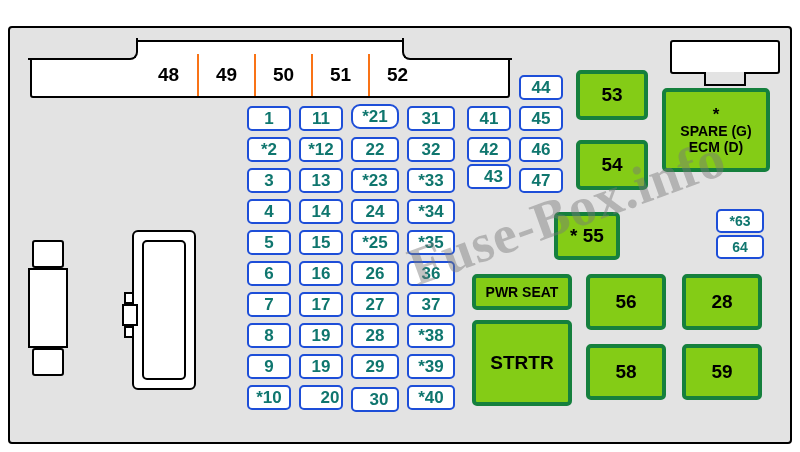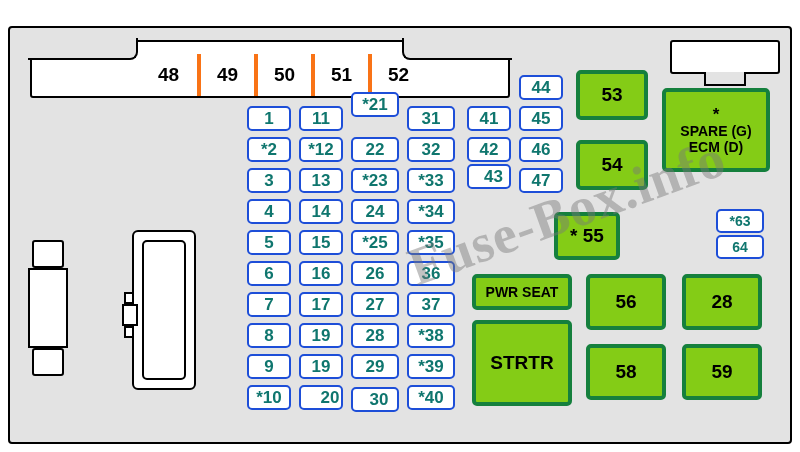--- a/index.html
+++ b/index.html
@@ -89,21 +89,21 @@
   }
   .cellrow {
     position: absolute;
     top: 14px;
     height: 42px;
     display: flex;
   }
   .cell {
     width: 57px;
     height: 42px;
-    border-left: 4px solid #f97316;
+    border-left: 2px solid #f97316;
     box-sizing: border-box;
     display: flex;
     align-items: center;
     justify-content: center;
     font-weight: bold;
     font-size: 19px;
   }
   .cell:first-child { border-left: none; }
   
   .leftcomp {
@@ -172,21 +172,21 @@
     <div class="fuse mid" style="left:289px; top:109px; width:44px; height:25px;">*12</div>
     <div class="fuse mid" style="left:289px; top:140px; width:44px; height:25px;">13</div>
     <div class="fuse mid" style="left:289px; top:171px; width:44px; height:25px;">14</div>
     <div class="fuse mid" style="left:289px; top:202px; width:44px; height:25px;">15</div>
     <div class="fuse mid" style="left:289px; top:233px; width:44px; height:25px;">16</div>
     <div class="fuse mid" style="left:289px; top:264px; width:44px; height:25px;">17</div>
     <div class="fuse mid" style="left:289px; top:295px; width:44px; height:25px;">19</div>
     <div class="fuse mid" style="left:289px; top:326px; width:44px; height:25px;">19</div>
     <div class="fuse mid" style="left:289px; top:357px; width:44px; height:25px;padding-left:18px;">20</div>
 
-    <div class="fuse mid" style="left:341px; top:64px;  width:48px; height:25px;">*21</div>
+    <div class="fuse mid" style="left:341px; top:76px;  width:48px; height:25px;border-radius:9px;">*21</div>
     <div class="fuse mid" style="left:341px; top:109px; width:48px; height:25px;">22</div>
     <div class="fuse mid" style="left:341px; top:140px; width:48px; height:25px;">*23</div>
     <div class="fuse mid" style="left:341px; top:171px; width:48px; height:25px;">24</div>
     <div class="fuse mid" style="left:341px; top:202px; width:48px; height:25px;">*25</div>
     <div class="fuse mid" style="left:341px; top:233px; width:48px; height:25px;">26</div>
     <div class="fuse mid" style="left:341px; top:264px; width:48px; height:25px;">27</div>
     <div class="fuse mid" style="left:341px; top:295px; width:48px; height:25px;">28</div>
     <div class="fuse mid" style="left:341px; top:326px; width:48px; height:25px;">29</div>
     <div class="fuse mid" style="left:341px; top:359px; width:48px; height:25px;padding-left:8px;">30</div>
 

